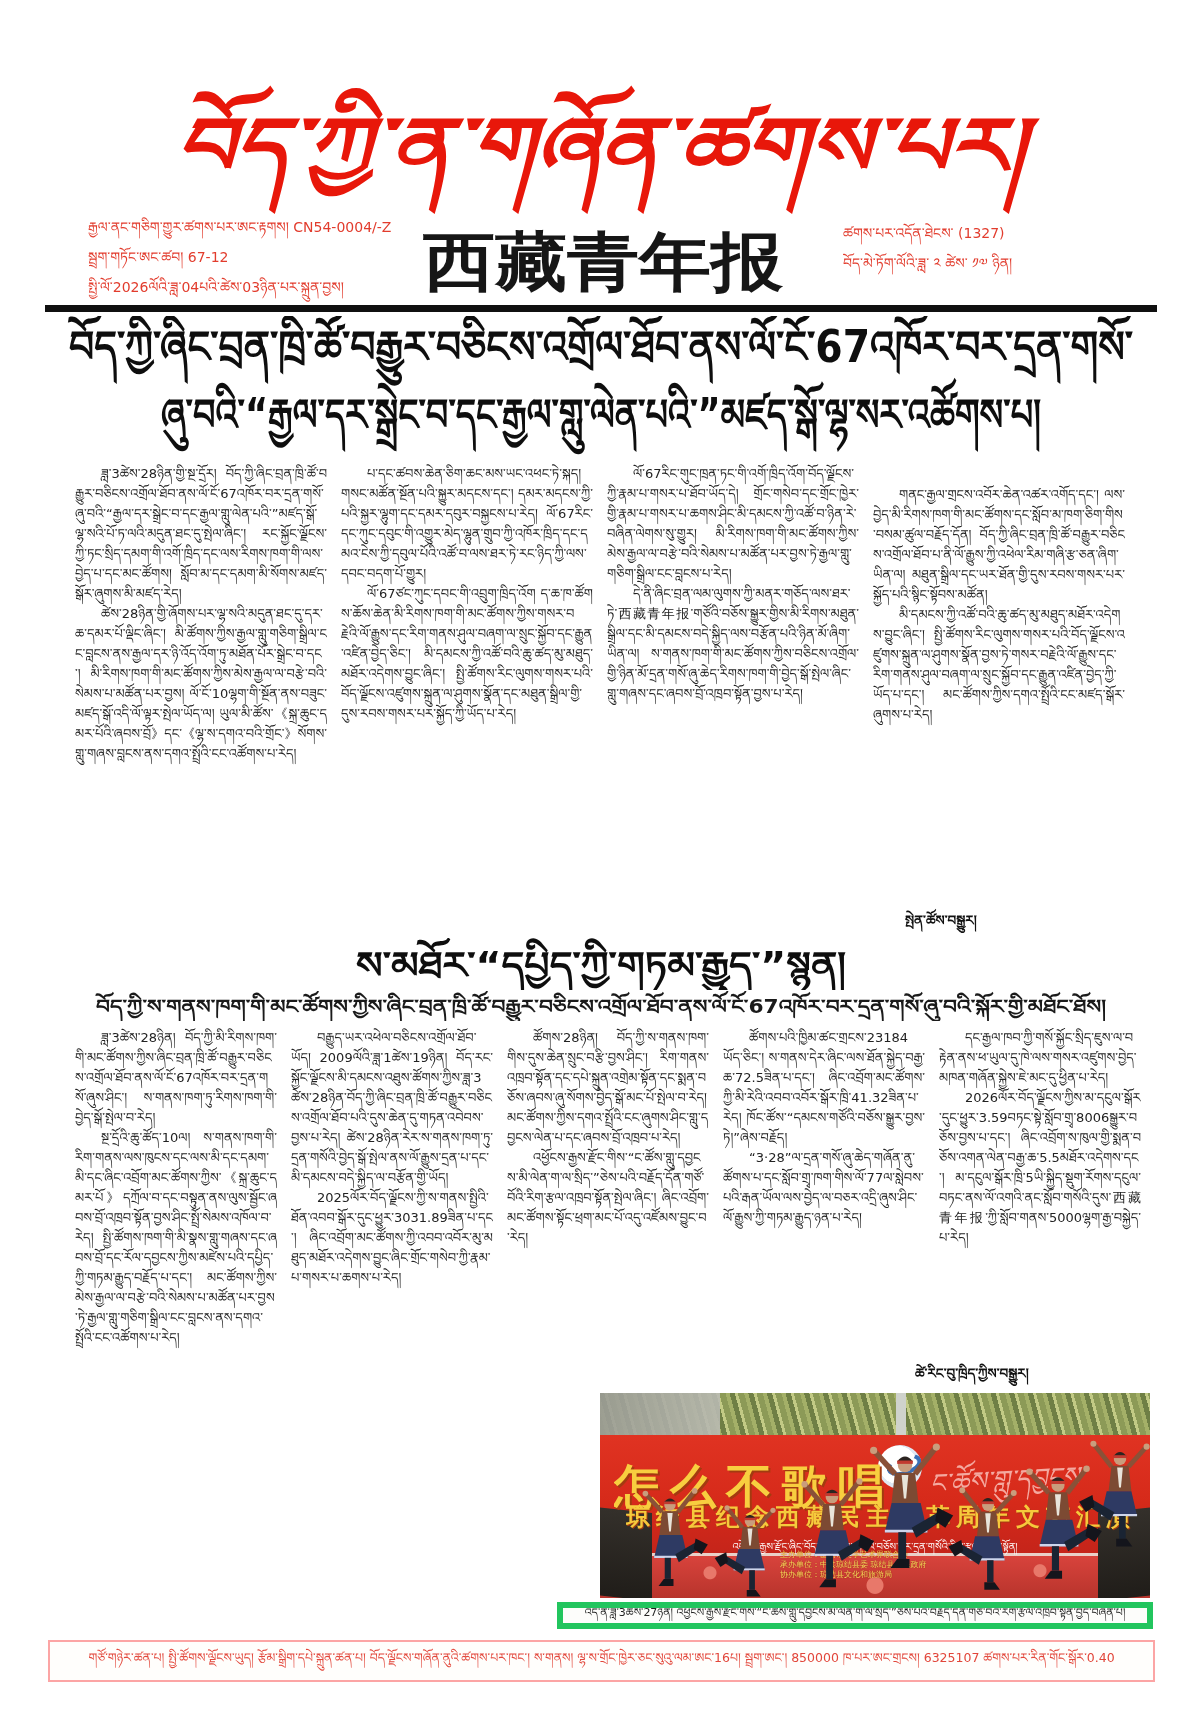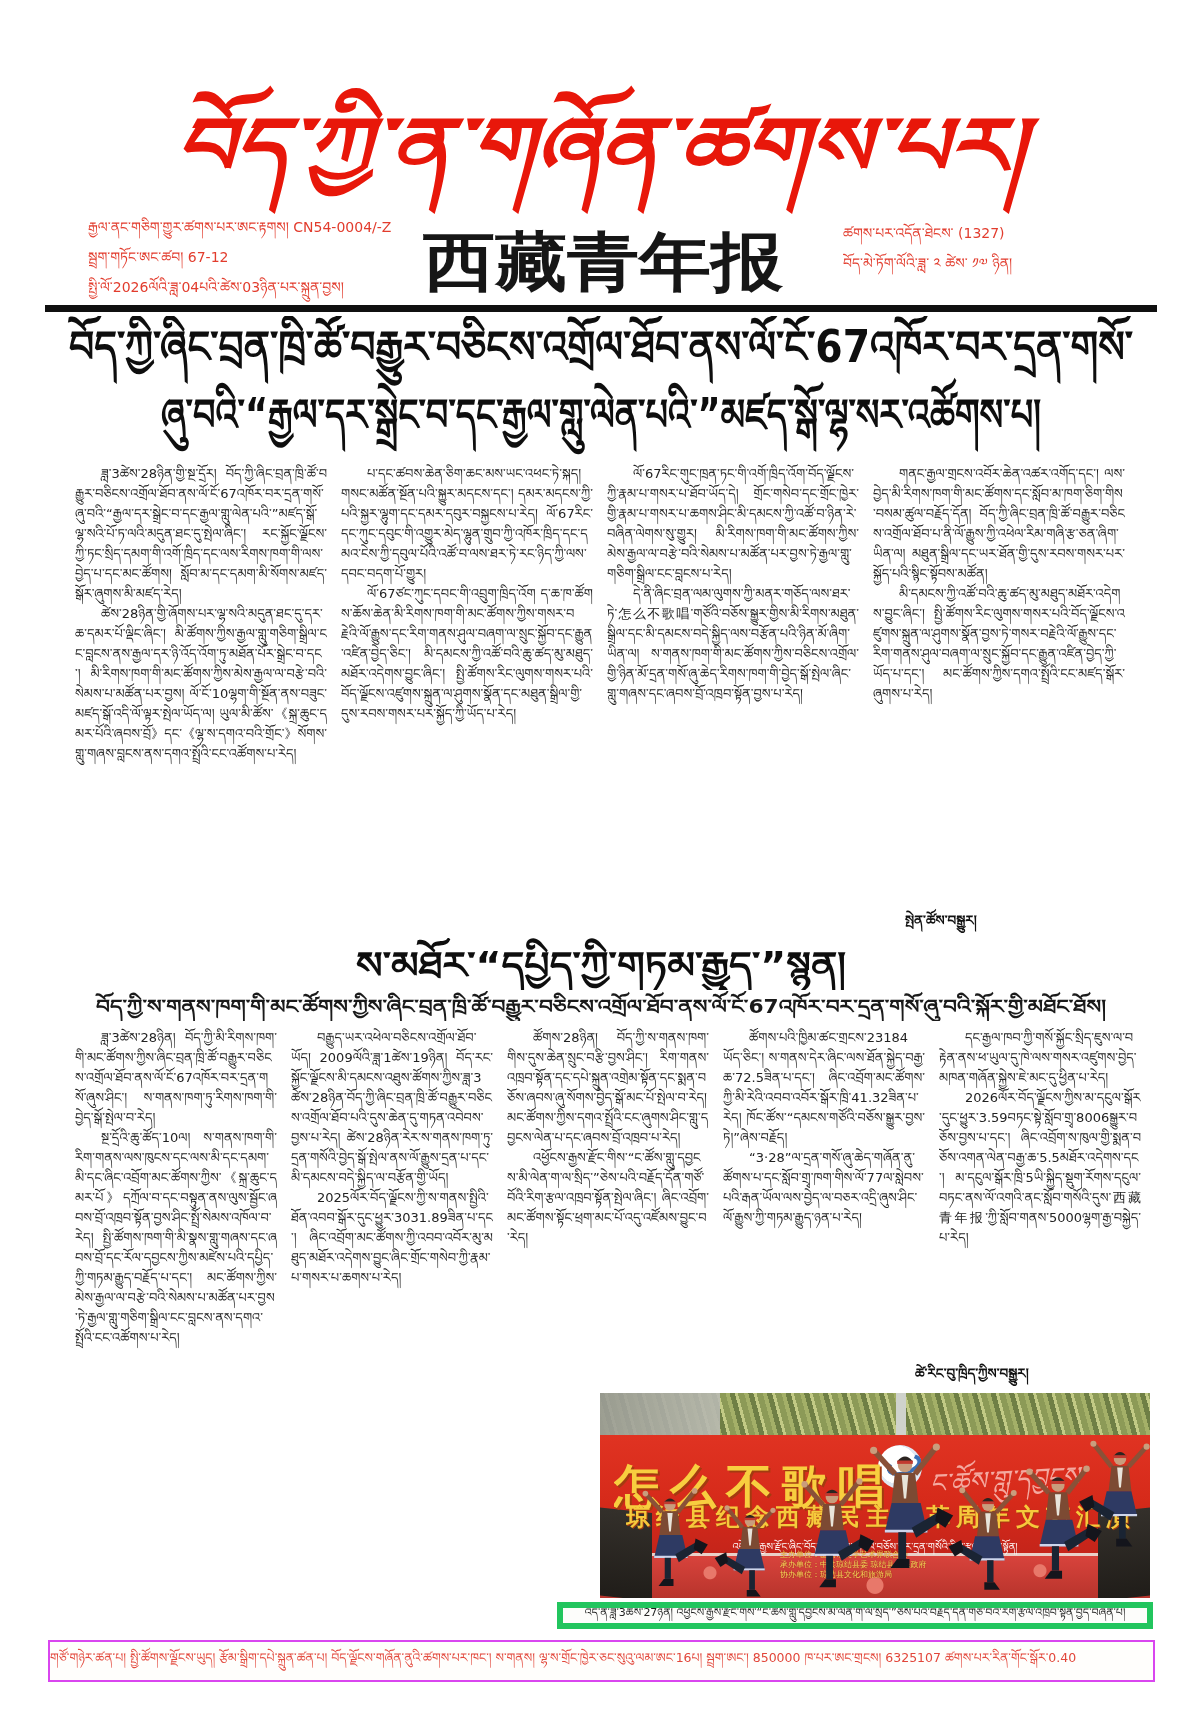--- a/index.html
+++ b/index.html
@@ -17,21 +17,21 @@
   .info-right { left:843px; top:218px; width:300px; }
   .cn-title-svg { position:absolute; left:388px; top:218px; width:430px; height:86px; }
   .cn-title-svg text { fill:#161616; font-weight:bold; font-family:"DejaVu Serif", serif; }
 
   .top-rule { position:absolute; left:45px; top:305px; width:1112px; height:7px; background:#101010; }
 
   
   .headline1-svg { position:absolute; left:51px; top:316px; width:1100px; height:142px; }
   .headline1-svg text { fill:#0e0e0e; font-weight:bold; }
   .story-cols { position:absolute; display:flex; }
-  .s1-cols { left:75px; top:464px; width:1050px; gap:14px; }
+  .s1-cols { left:75px; top:464px; width:1050px; gap:14px;align-items:center; }
   .col {
     font-size:13px; line-height:20px; text-align:justify; word-break:break-all;
     overflow:hidden; color:#222;
   }
   .s1-cols .col { width:252px; height:478px; }
   .s1-cols .col.short { height:436px; }
   .col p { text-indent:26px; }
   .byline {
     position:absolute; font-weight:bold; font-size:13.5px; color:#111;
     text-align:left; white-space:nowrap; overflow:hidden; background:#fff;
@@ -87,21 +87,21 @@
   .ph-credits { position:absolute; left:180px; top:157px; width:240px; font-size:8px; line-height:10px;
     color:#ffd95e; text-shadow:0 0 1px #7d2a08; overflow:hidden; height:32px; }
   .dancers-svg { position:absolute; left:0; top:0; width:550px; height:205px; }
 
   .caption-box { position:absolute; left:557px; top:1602px; width:596px; height:27px;
     border:6px solid #22c55e; display:flex; align-items:center; justify-content:center;
     font-size:11px; color:#222; white-space:nowrap; overflow:hidden; background:#fdfdfb; }
 
   
   .footer-box { position:absolute; left:48px; top:1640px; width:1107px; height:42px;
-    border:2px solid #d946ef; background:#fffefc; display:flex; align-items:center; justify-content:flex-start;
+    border:2px solid #fca5a5; background:#fffefc; display:flex; align-items:center; justify-content:center;
     font-size:12.5px; color:#e2463a; white-space:nowrap; overflow:hidden; }
 </style>
 </head>
 <body>
 
 <header>
   <svg class="masthead-title-svg" viewBox="0 0 920 140">
     <text x="460" y="96" font-size="80" text-anchor="middle" textLength="850" lengthAdjust="spacingAndGlyphs">བོད་ཀྱི་ན་གཞོན་ཚགས་པར།</text>
   </svg>
 
@@ -133,21 +133,21 @@
     <div class="col">
       <p>ཟླ་3ཚེས་28ཉིན་གྱི་སྔ་དྲོར། བོད་ཀྱི་ཞིང་བྲན་ཁྲི་ཚོ་བརྒྱུར་བཅིངས་འགྲོལ་ཐོབ་ནས་ལོ་ངོ་67འཁོར་བར་དྲན་གསོ་ཞུ་བའི་“རྒྱལ་དར་སྒྲེང་བ་དང་རྒྱལ་གླུ་ལེན་པའི་”མཛད་སྒོ་ལྷ་སའི་པོ་ཏ་ལའི་མདུན་ཐང་དུ་སྤེལ་ཞིང་། རང་སྐྱོང་ལྗོངས་ཀྱི་ཏང་སྲིད་དམག་གི་འགོ་ཁྲིད་དང་ལས་རིགས་ཁག་གི་ལས་བྱེད་པ་དང་མང་ཚོགས། སློབ་མ་དང་དམག་མི་སོགས་མཛད་སྒོར་ཞུགས་མི་མཛད་རེད།</p>
       <p>ཚེས་28ཉིན་གྱི་ཞོགས་པར་ལྷ་སའི་མདུན་ཐང་དུ་དར་ཆ་དམར་པོ་ལྡིང་ཞིང་། མི་ཚོགས་ཀྱིས་རྒྱལ་གླུ་གཅིག་སྒྲིལ་ངང་བླངས་ནས་རྒྱལ་དར་ཉི་འོད་འོག་ཏུ་མཐོན་པོར་སྒྲེང་བ་དང་། མི་རིགས་ཁག་གི་མང་ཚོགས་ཀྱིས་མེས་རྒྱལ་ལ་བརྩེ་བའི་སེམས་པ་མཚོན་པར་བྱས། ལོ་ངོ་10ལྷག་གི་སྔོན་ནས་བཟུང་མཛད་སྒོ་འདི་ལོ་ལྟར་སྤེལ་ཡོད་ལ། ཡུལ་མི་ཚོས་《སྐྲ་ཆུང་དམར་པོའི་ཞབས་བྲོ》དང་《ལྷ་ས་དགའ་བའི་གྲོང་》སོགས་གླུ་གཞས་བླངས་ནས་དགའ་སྤྲོའི་ངང་འཚོགས་པ་རེད།</p>
     </div>
     <div class="col">
       <p>པ་དང་ཚབས་ཆེན་ཅིག་ཆང་མས་ཡང་འཕང་ཏེ་སྐད། གསང་མཚོན་སྔོན་པའི་སྐྱུར་མདངས་དང་། དམར་མདངས་ཀྱི་པའི་སྐྱར་ལྷུག་དང་དམར་དབུར་བསྐྱངས་པ་རེད། ལོ་67རིང་དང་ཀུང་དབུང་གི་འགྱུར་མེད་ལྷུན་གྲུབ་ཀྱི་འཁོར་ཁྲིད་དང་དམའ་ངེས་ཀྱི་དབུལ་པོའི་འཚོ་བ་ལས་ཐར་ཏེ་རང་ཉིད་ཀྱི་ལས་དབང་བདག་པོ་གྱུར།</p>
       <p>ལོ་67ཙང་ཀུང་དབང་གི་འབྲུག་ཁྲིད་འོག ད་ཆ་ཁ་ཚོགས་ཆོས་ཆེན་མི་རིགས་ཁག་གི་མང་ཚོགས་ཀྱིས་གསར་བརྗེའི་ལོ་རྒྱུས་དང་རིག་གནས་ཤུལ་བཞག་ལ་སྲུང་སྐྱོབ་དང་རྒྱུན་འཛིན་བྱེད་ཅིང་། མི་དམངས་ཀྱི་འཚོ་བའི་ཆུ་ཚད་མུ་མཐུད་མཐོར་འདེགས་བྱུང་ཞིང་། སྤྱི་ཚོགས་རིང་ལུགས་གསར་པའི་བོད་ལྗོངས་འཛུགས་སྐྲུན་ལ་ཤུགས་སྣོན་དང་མཐུན་སྒྲིལ་གྱི་དུས་རབས་གསར་པར་སྐྱོད་ཀྱི་ཡོད་པ་རེད།</p>
     </div>
     <div class="col">
       <p>ལོ་67རིང་གུང་ཁྲན་ཏང་གི་འགོ་ཁྲིད་འོག་བོད་ལྗོངས་ཀྱི་རྣམ་པ་གསར་པ་ཐོབ་ཡོད་དེ། གྲོང་གསེབ་དང་གྲོང་ཁྱེར་གྱི་རྣམ་པ་གསར་པ་ཆགས་ཤིང་མི་དམངས་ཀྱི་འཚོ་བ་ཉིན་རེ་བཞིན་ལེགས་སུ་གྱུར། མི་རིགས་ཁག་གི་མང་ཚོགས་ཀྱིས་མེས་རྒྱལ་ལ་བརྩེ་བའི་སེམས་པ་མཚོན་པར་བྱས་ཏེ་རྒྱལ་གླུ་གཅིག་སྒྲིལ་ངང་བླངས་པ་རེད།</p>
-      <p>དེ་ནི་ཞིང་བྲན་ལམ་ལུགས་ཀྱི་མནར་གཅོད་ལས་ཐར་ཏེ་怎么不歌唱་གཙོའི་བཅོས་སྒྱུར་གྱིས་མི་རིགས་མཐུན་སྒྲིལ་དང་མི་དམངས་བདེ་སྐྱིད་ལས་བརྩོན་པའི་ཉིན་མོ་ཞིག་ཡིན་ལ། ས་གནས་ཁག་གི་མང་ཚོགས་ཀྱིས་བཅིངས་འགྲོལ་གྱི་ཉིན་མོ་དྲན་གསོ་ཞུ་ཆེད་རིགས་ཁག་གི་བྱེད་སྒོ་སྤེལ་ཞིང་གླུ་གཞས་དང་ཞབས་བྲོ་འཁྲབ་སྟོན་བྱས་པ་རེད།</p>
+      <p>དེ་ནི་ཞིང་བྲན་ལམ་ལུགས་ཀྱི་མནར་གཅོད་ལས་ཐར་ཏེ་西藏青年报་གཙོའི་བཅོས་སྒྱུར་གྱིས་མི་རིགས་མཐུན་སྒྲིལ་དང་མི་དམངས་བདེ་སྐྱིད་ལས་བརྩོན་པའི་ཉིན་མོ་ཞིག་ཡིན་ལ། ས་གནས་ཁག་གི་མང་ཚོགས་ཀྱིས་བཅིངས་འགྲོལ་གྱི་ཉིན་མོ་དྲན་གསོ་ཞུ་ཆེད་རིགས་ཁག་གི་བྱེད་སྒོ་སྤེལ་ཞིང་གླུ་གཞས་དང་ཞབས་བྲོ་འཁྲབ་སྟོན་བྱས་པ་རེད།</p>
     </div>
     <div class="col short">
       <p>གནང་རྒྱལ་གྲངས་འབོར་ཆེན་འཚར་འགོད་དང་། ལས་བྱེད་མི་རིགས་ཁག་གི་མང་ཚོགས་དང་སློབ་མ་ཁག་ཅིག་གིས་བསམ་ཚུལ་བརྗོད་དོན། བོད་ཀྱི་ཞིང་བྲན་ཁྲི་ཚོ་བརྒྱུར་བཅིངས་འགྲོལ་ཐོབ་པ་ནི་ལོ་རྒྱུས་ཀྱི་འཕེལ་རིམ་གཞི་རྩ་ཅན་ཞིག་ཡིན་ལ། མཐུན་སྒྲིལ་དང་ཡར་ཐོན་གྱི་དུས་རབས་གསར་པར་སྐྱོད་པའི་སྙིང་སྟོབས་མཚོན།</p>
       <p>མི་དམངས་ཀྱི་འཚོ་བའི་ཆུ་ཚད་མུ་མཐུད་མཐོར་འདེགས་བྱུང་ཞིང་། སྤྱི་ཚོགས་རིང་ལུགས་གསར་པའི་བོད་ལྗོངས་འཛུགས་སྐྲུན་ལ་ཤུགས་སྣོན་བྱས་ཏེ་གསར་བརྗེའི་ལོ་རྒྱུས་དང་རིག་གནས་ཤུལ་བཞག་ལ་སྲུང་སྐྱོབ་དང་རྒྱུན་འཛིན་བྱེད་ཀྱི་ཡོད་པ་དང་། མང་ཚོགས་ཀྱིས་དགའ་སྤྲོའི་ངང་མཛད་སྒོར་ཞུགས་པ་རེད།</p>
     </div>
   </div>
 
   <div class="byline byline-s1">སྤེན་ཚོས་བསྒྱུར།</div>
 </section>
 

